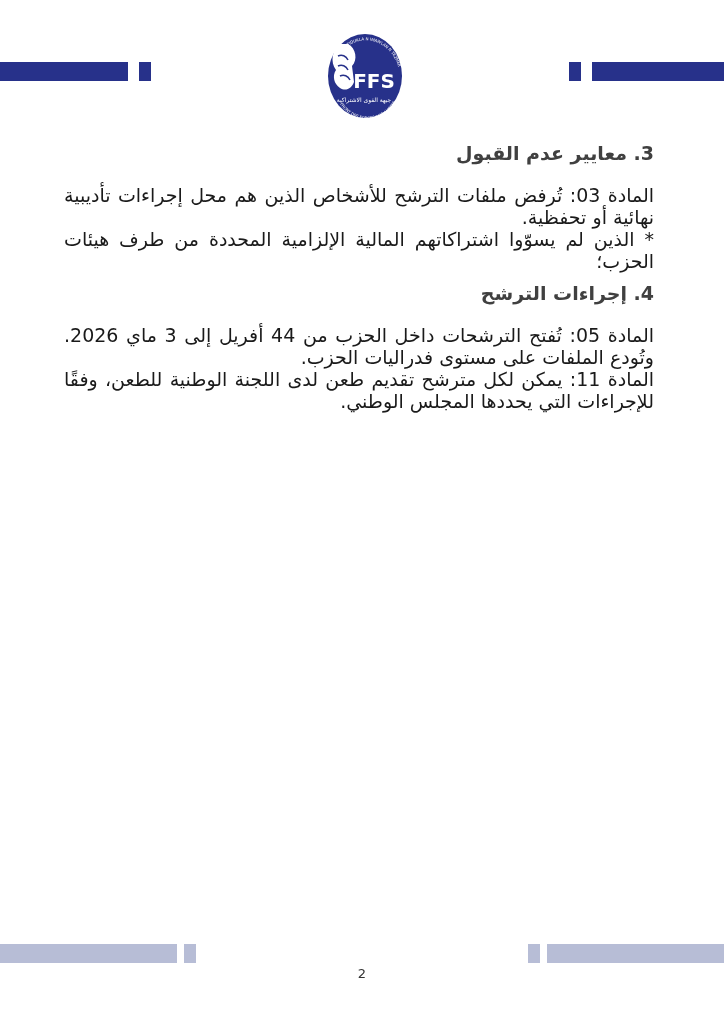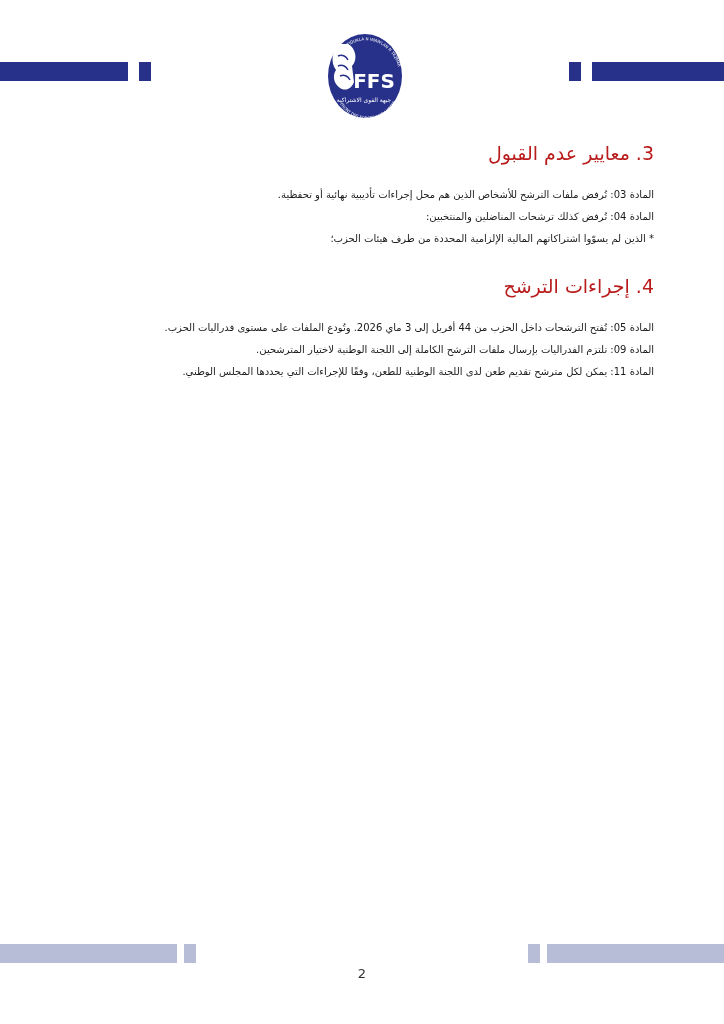--- a/index.html
+++ b/index.html
@@ -9,24 +9,24 @@
   }
   .bar { position: absolute; }
   .top { background: #27318a; top: 62px; height: 19px; }
   .bottom { background: #b7bdd6; top: 944px; height: 19px; }
   .logo { position: absolute; left: 318px; top: 26px; width: 92px; height: 96px; }
   .content {
     position: absolute; left: 64px; width: 590px; top: 136px;
     direction: rtl; text-align: justify; text-align-last: right;
   }
   h2 {
-    font-size: 19px; font-weight: normal; margin: 0; line-height: 34px; color: #b91c1c;
+    font-size: 19px; font-weight: bold; margin: 0; line-height: 34px; color: #404040;
   }
-  h2.s4 { margin-top: 19px; }
-  .para { font-size: 10px; line-height: 22px; margin: 0; }
+  h2.s4 { margin-top: 4px; }
+  .para { font-size: 19px; line-height: 22px; margin: 0; }
   .gap { height: 14px; }
   .page-num {
     position: absolute; top: 966px; left: 0; width: 724px; text-align: center;
     font-size: 13px; color: #333;
   }
 </style>
 </head>
 <body>
 
 <div class="bar top" style="left:0;width:128px;"></div>
@@ -45,27 +45,25 @@
     <text font-family="DejaVu Sans, sans-serif" font-size="4" fill="#ffffff"><textPath href="#arcTop">TIDUKLA N IMAWLAN N TEZMER</textPath></text>
     <path id="arcBot" d="M22 78 A34 38 0 0 0 78 76" fill="none"></path>
     <text font-family="DejaVu Sans, sans-serif" font-size="4" fill="#ffffff"><textPath href="#arcBot">FRONT DES FORCES SOCIALISTES</textPath></text>
   </svg>
 </div>
 
 <div class="content">
   <h2>3. معايير عدم القبول</h2>
   <div class="gap"></div>
   <p class="para">المادة 03: تُرفض ملفات الترشح للأشخاص الذين هم محل إجراءات تأديبية نهائية أو تحفظية.</p>
-  <p class="para">المادة 04: تُرفض كذلك ترشحات المناضلين والمنتخبين:</p>
   <p class="para">* الذين لم يسوّوا اشتراكاتهم المالية الإلزامية المحددة من طرف هيئات الحزب؛</p>
 
   <h2 class="s4">4. إجراءات الترشح</h2>
   <div class="gap"></div>
   <p class="para">المادة 05: تُفتح الترشحات داخل الحزب من 44 أفريل إلى 3 ماي 2026. وتُودع الملفات على مستوى فدراليات الحزب.</p>
-  <p class="para">المادة 09: تلتزم الفدراليات بإرسال ملفات الترشح الكاملة إلى اللجنة الوطنية لاختيار المترشحين.</p>
   <p class="para">المادة 11: يمكن لكل مترشح تقديم طعن لدى اللجنة الوطنية للطعن، وفقًا للإجراءات التي يحددها المجلس الوطني.</p>
 </div>
 
 <div class="bar bottom" style="left:0;width:177px;"></div>
 <div class="bar bottom" style="left:184px;width:12px;"></div>
 <div class="bar bottom" style="left:528px;width:12px;"></div>
 <div class="bar bottom" style="left:547px;width:177px;"></div>
 
 <div class="page-num">2</div>
 

